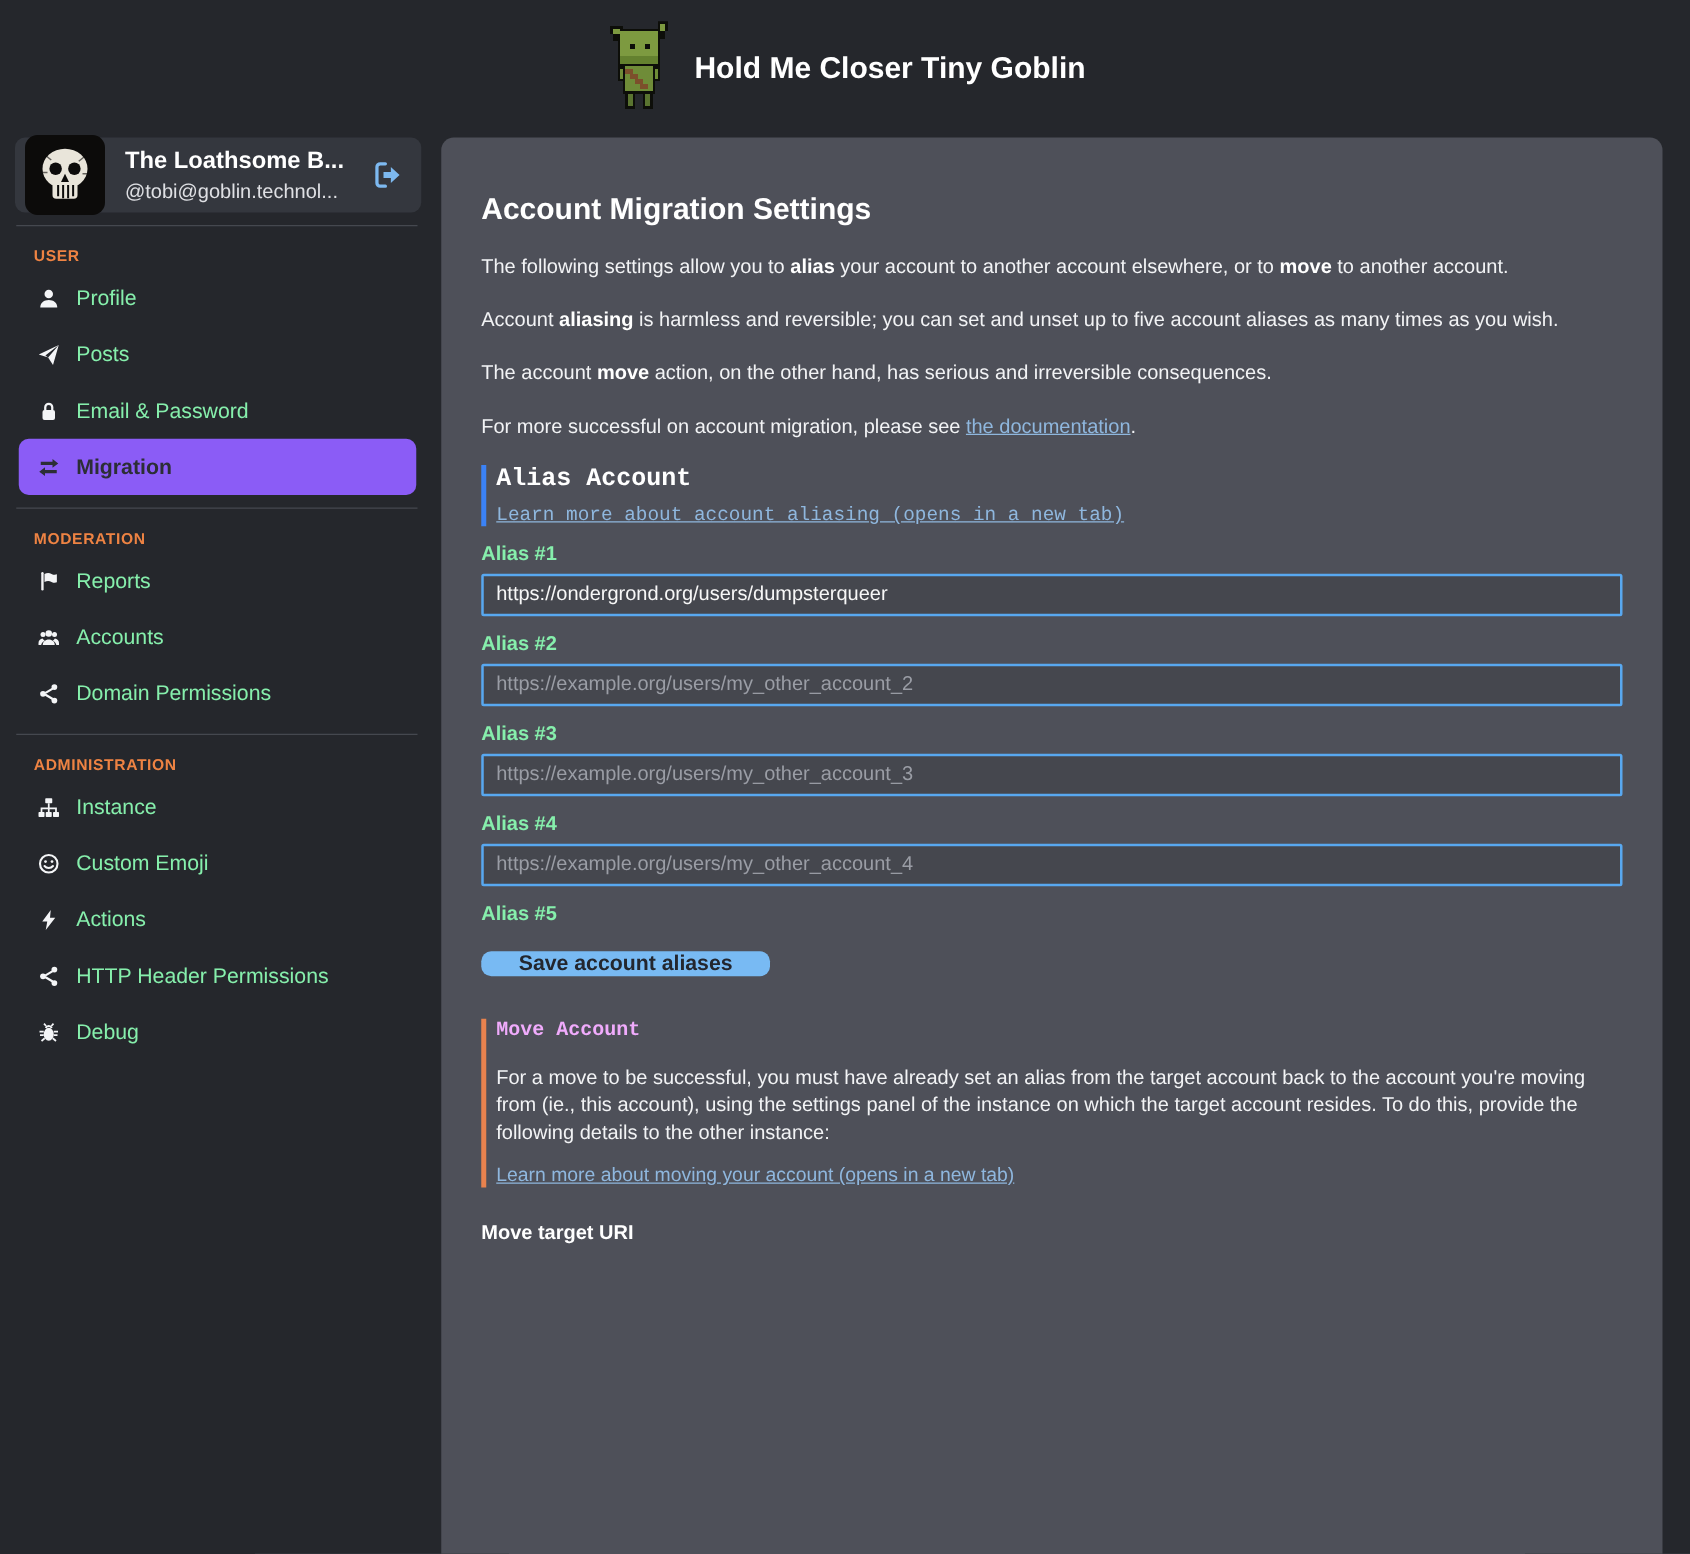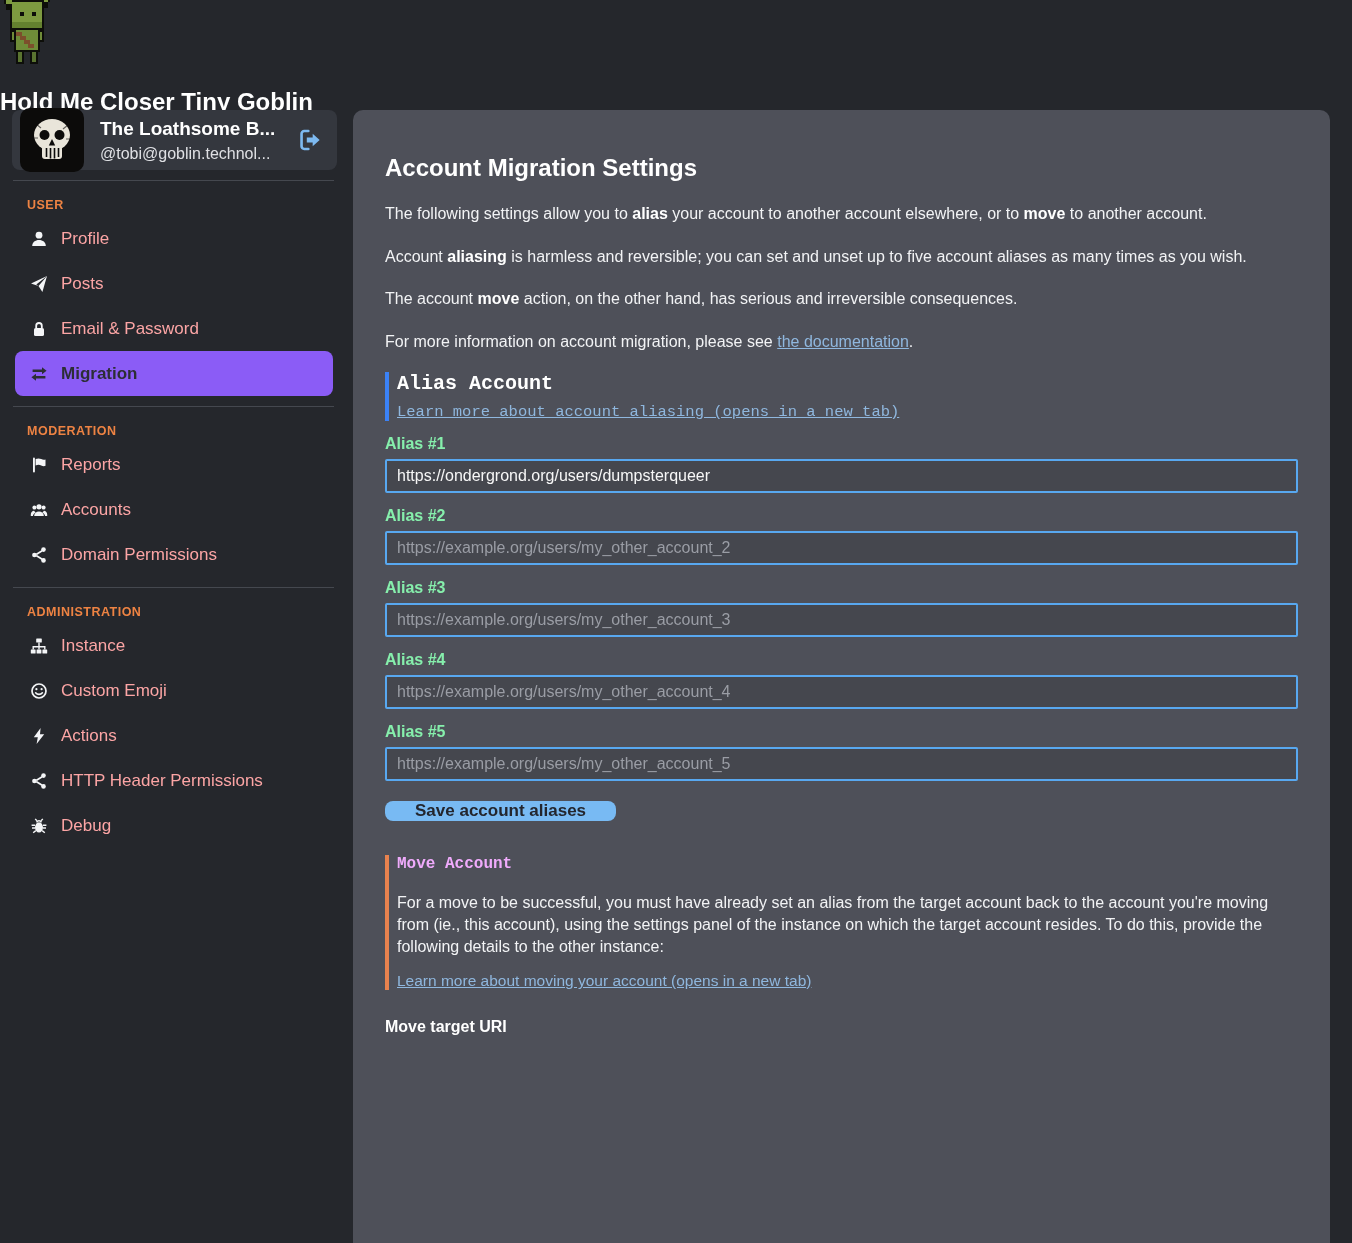--- a/index.html
+++ b/index.html
@@ -4,21 +4,21 @@
 <style>
   * { margin:0; padding:0; box-sizing:border-box; }
   html,body { width:1352px; height:1243px; overflow:hidden; }
   body {
     background:#25272c;
     font-family:"Liberation Sans","DejaVu Sans",sans-serif;
     color:#f2f3f5;
   }
   
   .header {
-    height:110px; display:flex; justify-content:center; gap:18px;flex-direction:column;
+    height:110px; display:flex; align-items:center; justify-content:center; gap:18px;
   }
   .header-title { font-size:24px; font-weight:bold; color:#ffffff; }
   
   .layout { display:flex; align-items:flex-start; }
   .sidebar { width:347px; flex:0 0 347px; }
   .panel {
     margin-left:6px; width:977px; flex:0 0 977px;
     background:#4e5059; border-radius:10px 10px 0 0;
     min-height:1140px; padding:44px 32px 0 32px;
   }
@@ -33,21 +33,21 @@
   .user-handle { font-size:16px; color:#dfe0e4; margin-top:5px; white-space:nowrap; overflow:hidden; }
   .logout-btn { flex:0 0 26px; height:26px; cursor:pointer; display:flex; align-items:center; justify-content:center; background:none; border:none; }
   .divider { border-top:1px solid #45484f; margin:10px 13px; }
   .section-label {
     color:#ee8343; font-size:12.5px; font-weight:bold; letter-spacing:.04em;
     padding:7px 0 4px 27px;
   }
   .nav-item {
     display:flex; align-items:center; gap:13px;
     height:45px; margin:0 14px 0 15px; padding-left:15px;
-    border-radius:8px; color:#fca5a5; font-size:17px; cursor:pointer;
+    border-radius:8px; color:#86efac; font-size:17px; cursor:pointer;
   }
   .nav-item .nav-icon { width:18px; height:18px; display:flex; align-items:center; justify-content:center; color:#f4f5f7; }
   .nav-item.active { background:#8b5cf6; color:#2c2e35; font-weight:bold; }
   .nav-item.active .nav-icon { color:#2c2e35; }
   
   .page-title { font-size:24px; font-weight:bold; color:#ffffff; }
   .para { font-size:16px; line-height:1.35; margin-top:21px; color:#f2f3f5; }
   .para strong { font-weight:bold; color:#ffffff; }
   a.link { color:#8fb7de; text-decoration:underline; cursor:pointer; }
   .section-header {
@@ -294,21 +294,21 @@
 
   <div class="panel">
     <h1 class="page-title">Account Migration Settings</h1>
 
     <p class="para"><span>The following settings allow you to </span><strong>alias</strong><span> your account to another account elsewhere, or to </span><strong>move</strong><span> to another account.</span></p>
 
     <p class="para"><span>Account </span><strong>aliasing</strong><span> is harmless and reversible; you can set and unset up to five account aliases as many times as you wish.</span></p>
 
     <p class="para"><span>The account </span><strong>move</strong><span> action, on the other hand, has serious and irreversible consequences.</span></p>
 
-    <p class="para"><span>For more information on account migration, please see </span><a class="link">the documentation</a><span>.</span></p>
+    <p class="para"><span>For more successful on account migration, please see </span><a class="link">the documentation</a><span>.</span></p>
 
     <div class="section-header">
       <h2>Alias Account</h2>
       <a class="link sub-link">Learn more about account aliasing (opens in a new tab)</a>
     </div>
 
     <div class="field">
       <label class="field-label">Alias #1</label>
       <input class="text-input" type="text" value="https://ondergrond.org/users/dumpsterqueer" style="">
     </div>
@@ -319,21 +319,20 @@
     <div class="field">
       <label class="field-label">Alias #3</label>
       <input class="text-input" type="text" placeholder="https://example.org/users/my_other_account_3" style="">
     </div>
     <div class="field">
       <label class="field-label">Alias #4</label>
       <input class="text-input" type="text" placeholder="https://example.org/users/my_other_account_4" style="">
     </div>
     <div class="field">
       <label class="field-label">Alias #5</label>
-      <input class="text-input" type="text" placeholder="https://example.org/users/my_other_account_5" style="">
     </div>
 
     <button class="save-btn">Save account aliases</button>
 
     <div class="move-block">
       <h2>Move Account</h2>
       <p class="para">For a move to be successful, you must have already set an alias from the target account back to the account you're moving from (ie., this account), using the settings panel of the instance on which the target account resides. To do this, provide the following details to the other instance:</p>
 
 
       <div class="move-link-row">

